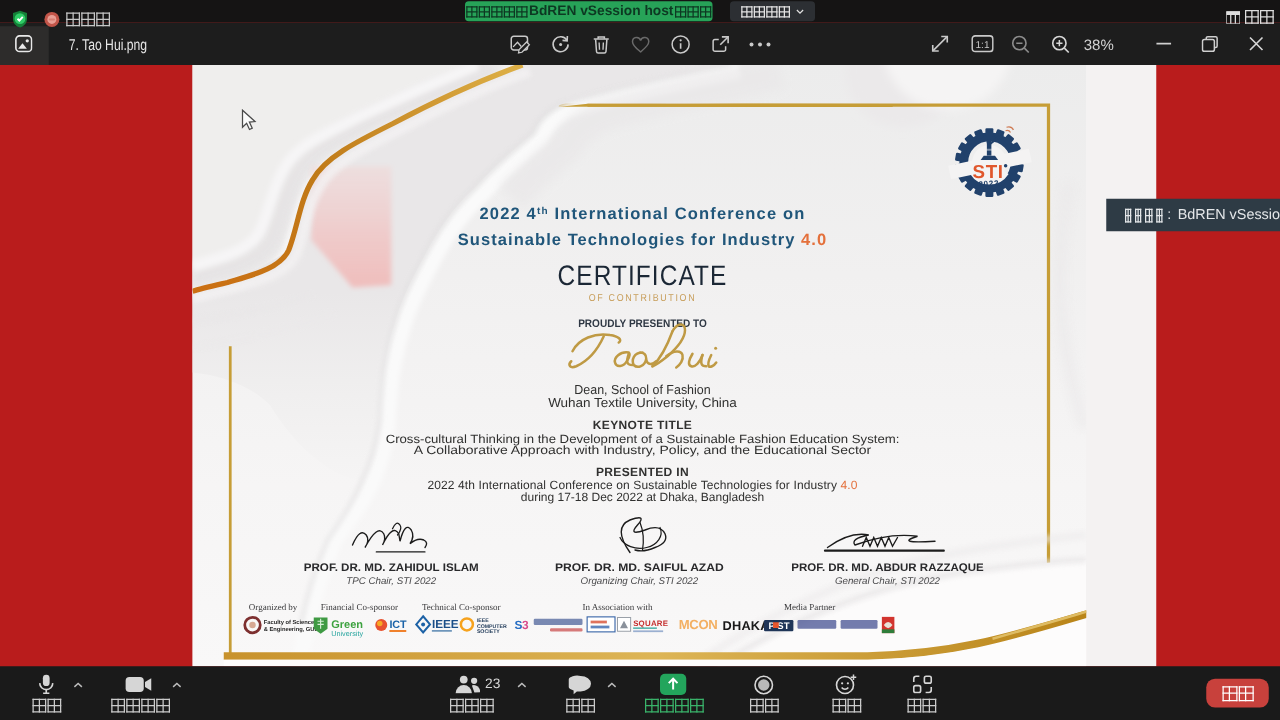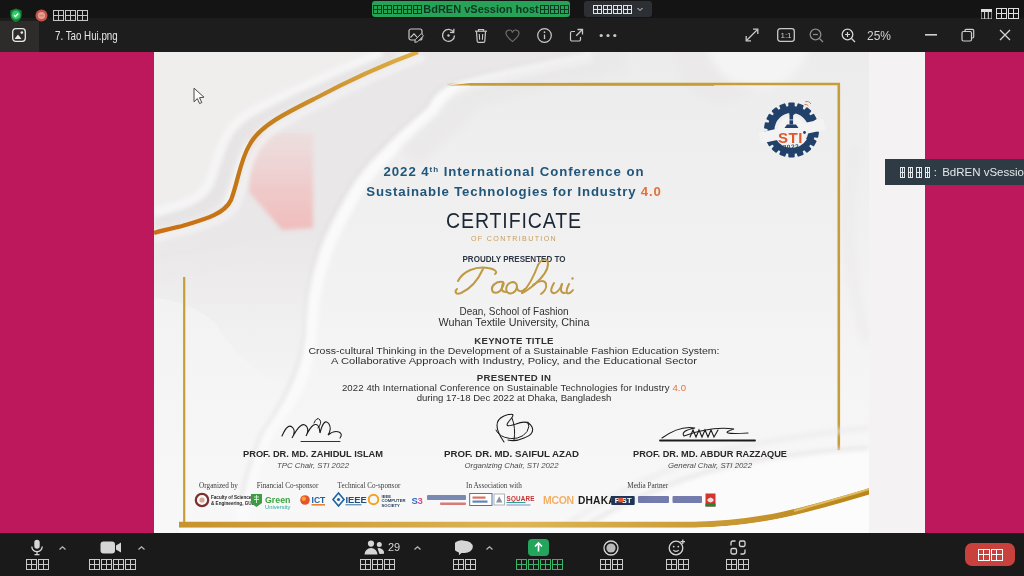--- a/index.html
+++ b/index.html
@@ -1,15 +1,15 @@
 <!DOCTYPE html>
 <html><head><meta charset="utf-8">
 <style>
 html,body{margin:0;padding:0;background:#1e1e1e}
-#app{position:relative;width:1024px;height:576px;overflow:hidden;background:#be185d;font-family:"Liberation Sans",sans-serif}
+#app{position:relative;width:1024px;height:576px;overflow:hidden;background:#b91c1c;font-family:"Liberation Sans",sans-serif}
 .abs{position:absolute}
 
 .cj{display:inline-block;width:11px;height:11px;margin:0 .5px;vertical-align:-1px;background:
  linear-gradient(currentColor,currentColor) 0 0/100% 1px no-repeat,
  linear-gradient(currentColor,currentColor) 0 50%/100% 1px no-repeat,
  linear-gradient(currentColor,currentColor) 0 100%/100% 1px no-repeat,
  linear-gradient(currentColor,currentColor) 0 0/1px 100% no-repeat,
  linear-gradient(currentColor,currentColor) 50% 0/1px 100% no-repeat,
  linear-gradient(currentColor,currentColor) 100% 0/1px 100% no-repeat}
 .cj.s{width:9px;height:9px;vertical-align:0}
@@ -130,21 +130,21 @@
  <svg class="icon" style="left:808px;top:27px" width="17" height="17" viewBox="0 0 17 17">
       <circle cx="7.5" cy="7.5" r="5.3" fill="none" stroke="#8c8c8c" stroke-width="1.3"></circle>
       <path d="M11.5 11.5 15 15" stroke="#8c8c8c" stroke-width="1.3"></path>
       <path d="M5 7.5 H10" stroke="#8c8c8c" stroke-width="1.2"></path>
     </svg>
  <svg class="icon" style="left:840px;top:27px" width="17" height="17" viewBox="0 0 17 17">
       <circle cx="7.5" cy="7.5" r="5.3" fill="none" stroke="#d6d6d6" stroke-width="1.3"></circle>
       <path d="M11.5 11.5 15 15" stroke="#d6d6d6" stroke-width="1.3"></path>
       <path d="M5 7.5 H10 M7.5 5 V10" stroke="#d6d6d6" stroke-width="1.2"></path>
     </svg>
- <div id="pct">25%</div>
+ <div id="pct">38%</div>
  <svg class="icon" style="left:925px;top:34px" width="12" height="2" viewBox="0 0 12 2">
       <rect width="12" height="1.6" fill="#cfcfcf"></rect>
     </svg>
  <svg class="icon" style="left:961px;top:28px" width="14" height="14" viewBox="0 0 14 14">
       <rect x="1" y="3.5" width="9.5" height="9.5" rx="1.5" fill="none" stroke="#cfcfcf" stroke-width="1.2"></rect>
       <path d="M4 3.2 V2.5 a1.2 1.2 0 0 1 1.2-1.2 h6.3 a1.2 1.2 0 0 1 1.2 1.2 v6.3 a1.2 1.2 0 0 1 -1.2 1.2 H10.8" fill="none" stroke="#cfcfcf" stroke-width="1.2"></path>
     </svg>
  <svg class="icon" style="left:998px;top:28px" width="14" height="14" viewBox="0 0 14 14">
       <path d="M2 2 12 12 M12 2 2 12" stroke="#d6d6d6" stroke-width="1.3"></path>
     </svg>
@@ -412,21 +412,21 @@
       <path d="M1.5 5.5 4.5 2.8 7.5 5.5" fill="none" stroke="#bbb" stroke-width="1.2"></path>
     </svg>
  <div class="blabel" style="left:88px;width:48px"><span class="cj"></span><span class="cj"></span><span class="cj"></span><span class="cj"></span></div>
 
  <svg class="icon" style="left:363px;top:540px" width="22" height="15" viewBox="0 0 22 15">
       <circle cx="8" cy="3.6" r="3.1" fill="#d6d6d6"></circle>
       <path d="M1.5 14.5 a6.5 6.5 0 0 1 13 0 Z" fill="#d6d6d6"></path>
       <circle cx="16.3" cy="4.6" r="2.5" fill="#d6d6d6"></circle>
       <path d="M14.5 8.3 a5 5 0 0 1 6.5 5.4 l-4.5.3 Z" fill="#d6d6d6"></path>
     </svg>
- <div class="abs" style="left:388px;top:541px;color:#d6d6d6;font-size:11px">29</div>
+ <div class="abs" style="left:388px;top:541px;color:#d6d6d6;font-size:11px">23</div>
  <svg class="caret" style="left:413px;top:544px" viewBox="0 0 9 9">
       <path d="M1.5 5.5 4.5 2.8 7.5 5.5" fill="none" stroke="#bbb" stroke-width="1.2"></path>
     </svg>
  <div class="blabel" style="left:355px;width:44px"><span class="cj"></span><span class="cj"></span><span class="cj"></span></div>
 
  <svg class="icon" style="left:455px;top:540px" width="19" height="16" viewBox="0 0 19 16">
       <path d="M9.5 0.7 a8.3 6.2 0 0 1 0 12.4 h-3 l-2.6 2.2 v-2.9 a8.3 6.2 0 0 1 5.6-11.7Z" fill="#d6d6d6"></path>
     </svg>
  <svg class="caret" style="left:485px;top:544px" viewBox="0 0 9 9">
       <path d="M1.5 5.5 4.5 2.8 7.5 5.5" fill="none" stroke="#bbb" stroke-width="1.2"></path>

